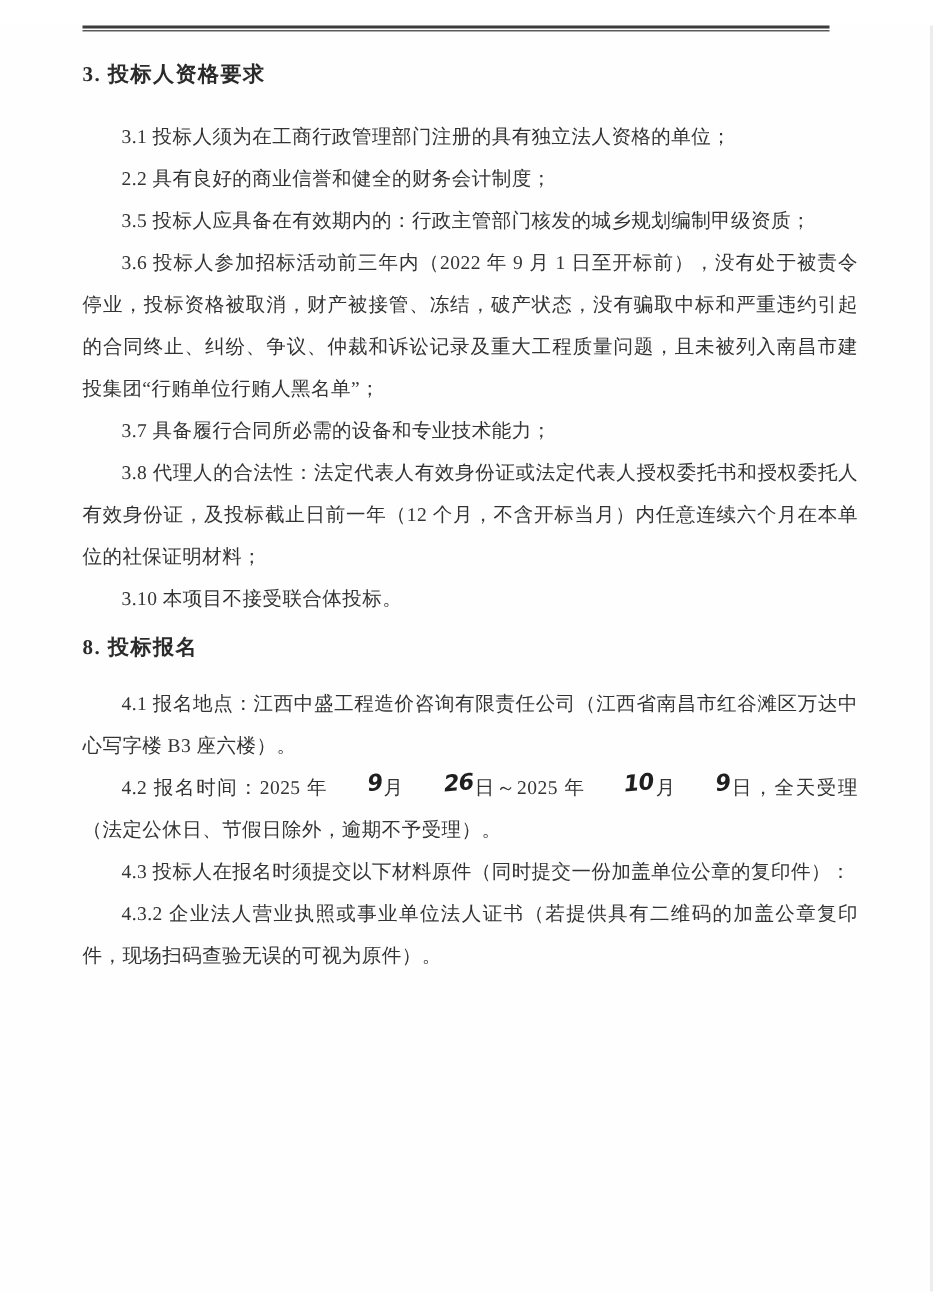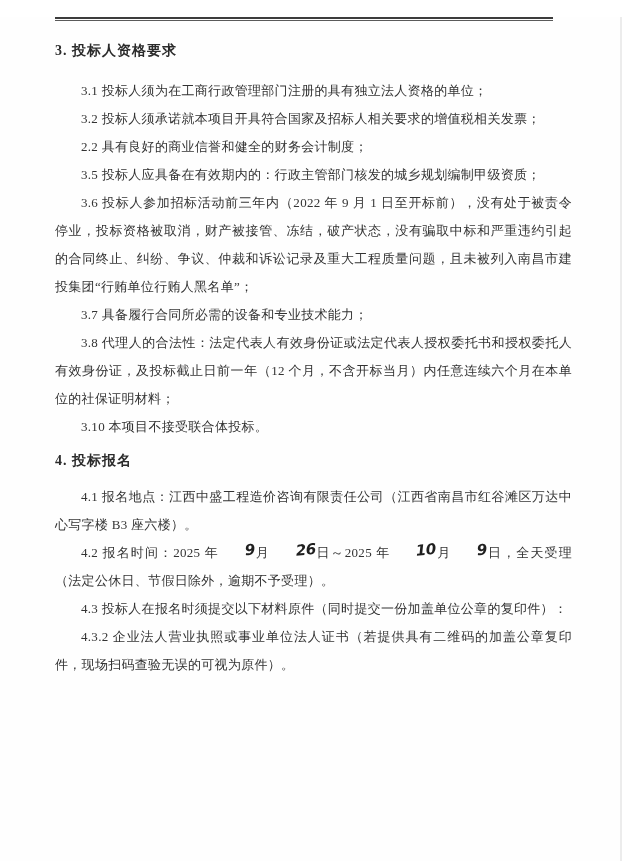--- a/index.html
+++ b/index.html
@@ -67,29 +67,28 @@
 
 <div class="sheet">
 
   <div class="top-rule"></div>
 
   <div class="content">
 
     <div class="heading">3. 投标人资格要求</div>
 
     <p class="para">3.1 投标人须为在工商行政管理部门注册的具有独立法人资格的单位；</p>
-    <p class="para">3.2 投标人须承诺就本项目开具符合国家及招标人相关要求的增值税相关发票；</p>
     <p class="para">2.2 具有良好的商业信誉和健全的财务会计制度；</p>
     <p class="para">3.5 投标人应具备在有效期内的：行政主管部门核发的城乡规划编制甲级资质；</p>
     <p class="para">3.6 投标人参加招标活动前三年内（2022 年 9 月 1 日至开标前），没有处于被责令停业，投标资格被取消，财产被接管、冻结，破产状态，没有骗取中标和严重违约引起的合同终止、纠纷、争议、仲裁和诉讼记录及重大工程质量问题，且未被列入南昌市建投集团“行贿单位行贿人黑名单”；</p>
     <p class="para">3.7 具备履行合同所必需的设备和专业技术能力；</p>
     <p class="para">3.8 代理人的合法性：法定代表人有效身份证或法定代表人授权委托书和授权委托人有效身份证，及投标截止日前一年（12 个月，不含开标当月）内任意连续六个月在本单位的社保证明材料；</p>
     <p class="para">3.10 本项目不接受联合体投标。</p>
 
-    <div class="heading h4">4.  投标报名</div>
+    <div class="heading h4">8.  投标报名</div>
 
     <p class="para">4.1 报名地点：江西中盛工程造价咨询有限责任公司（江西省南昌市红谷滩区万达中心写字楼 B3 座六楼）。</p>
 
     <p class="para"><span>4.2 报名时间：2025 年</span><span class="hand">9</span><span>月</span><span class="hand">26</span><span>日～2025 年</span><span class="hand">10</span><span>月</span><span class="hand">9</span><span>日，全天受理（法定公休日、节假日除外，逾期不予受理）。</span></p>
 
     <p class="para">4.3 投标人在报名时须提交以下材料原件（同时提交一份加盖单位公章的复印件）：</p>
     <p class="para">4.3.2 企业法人营业执照或事业单位法人证书（若提供具有二维码的加盖公章复印件，现场扫码查验无误的可视为原件）。</p>
 
   </div>
 

